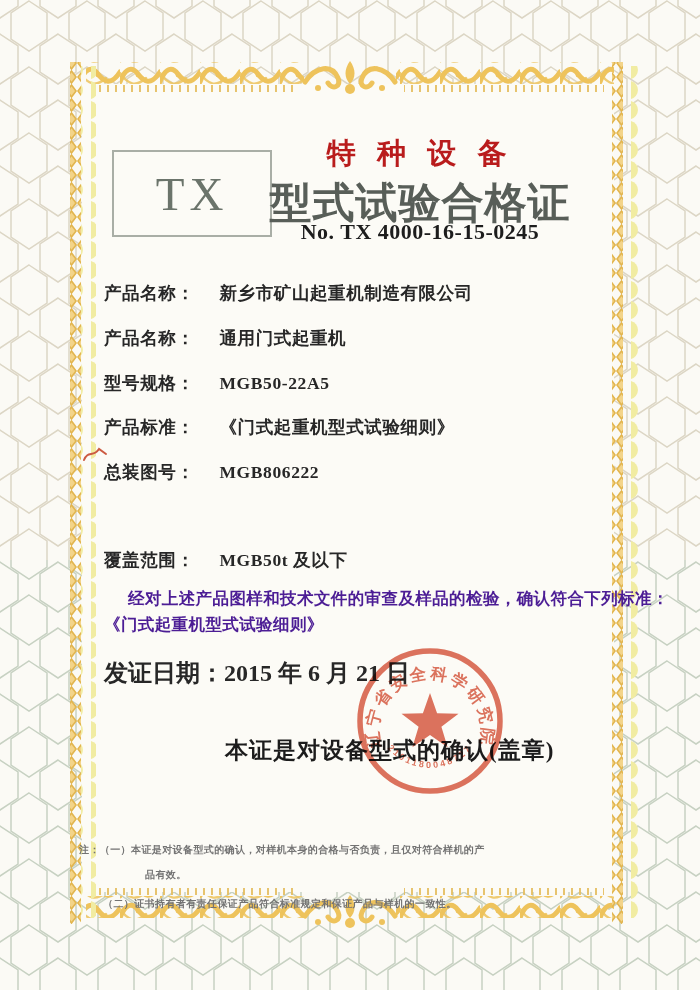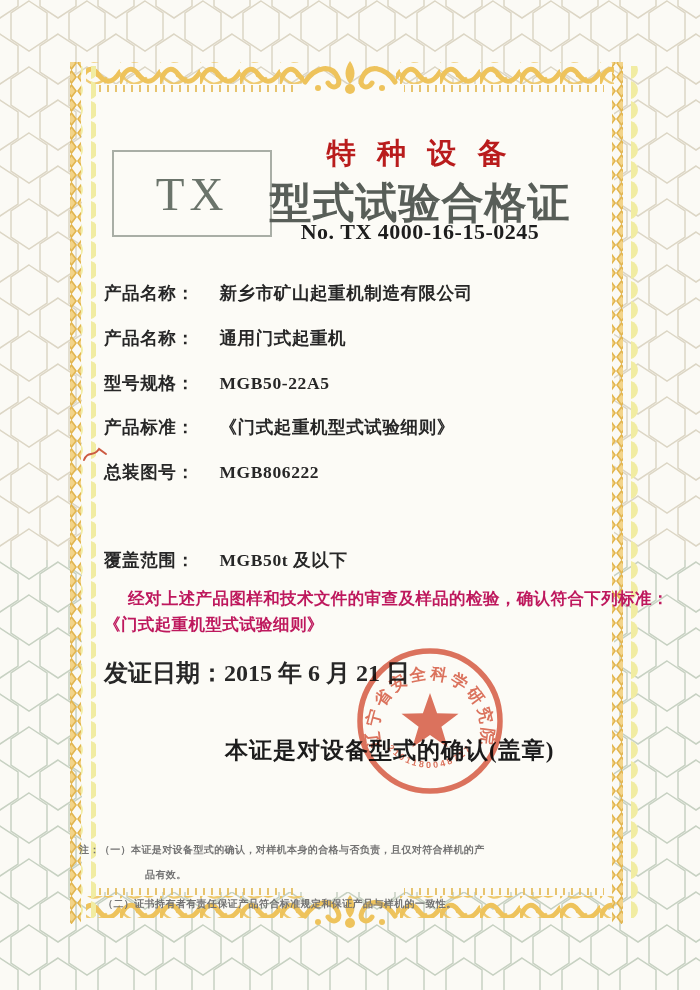--- a/index.html
+++ b/index.html
@@ -18,21 +18,21 @@
   }
   .hdr1{left:250px;top:134px;width:340px;text-align:center;
     font-size:29px;font-weight:bold;color:#b91c1c;letter-spacing:7px;}
   .hdr2{left:250px;top:175px;width:340px;text-align:center;
     font-size:42px;font-weight:bold;color:#585e58;letter-spacing:1px;white-space:nowrap;}
   .no-line{left:250px;top:219px;width:340px;text-align:center;
     font-size:22px;font-weight:bold;color:#1d1d1d;letter-spacing:0.5px;}
   .field{left:104px;font-size:17.5px;font-weight:bold;color:#272727;
     letter-spacing:0.6px;white-space:nowrap;}
   .field .val{margin-left:25px;}
-  .para{font-size:16.5px;font-weight:bold;color:#be185d;letter-spacing:0.4px;white-space:nowrap;}
+  .para{font-size:16.5px;font-weight:bold;color:#4c1d95;letter-spacing:0.4px;white-space:nowrap;}
   .date-row{left:104px;top:657px;font-size:24px;font-weight:bold;color:#272727;white-space:nowrap;}
   .issuer{left:225px;top:735px;font-size:23px;font-weight:bold;color:#1c1c1c;
     letter-spacing:1px;white-space:nowrap;}
   .note{font-size:10px;font-weight:bold;color:#737373;letter-spacing:0.4px;white-space:nowrap;margin-top:48px;}
   .stamp{left:352px;top:644px;mix-blend-mode:multiply;opacity:0.85;}
 </style>
 </head>
 <body>
 
 <div class="page">

